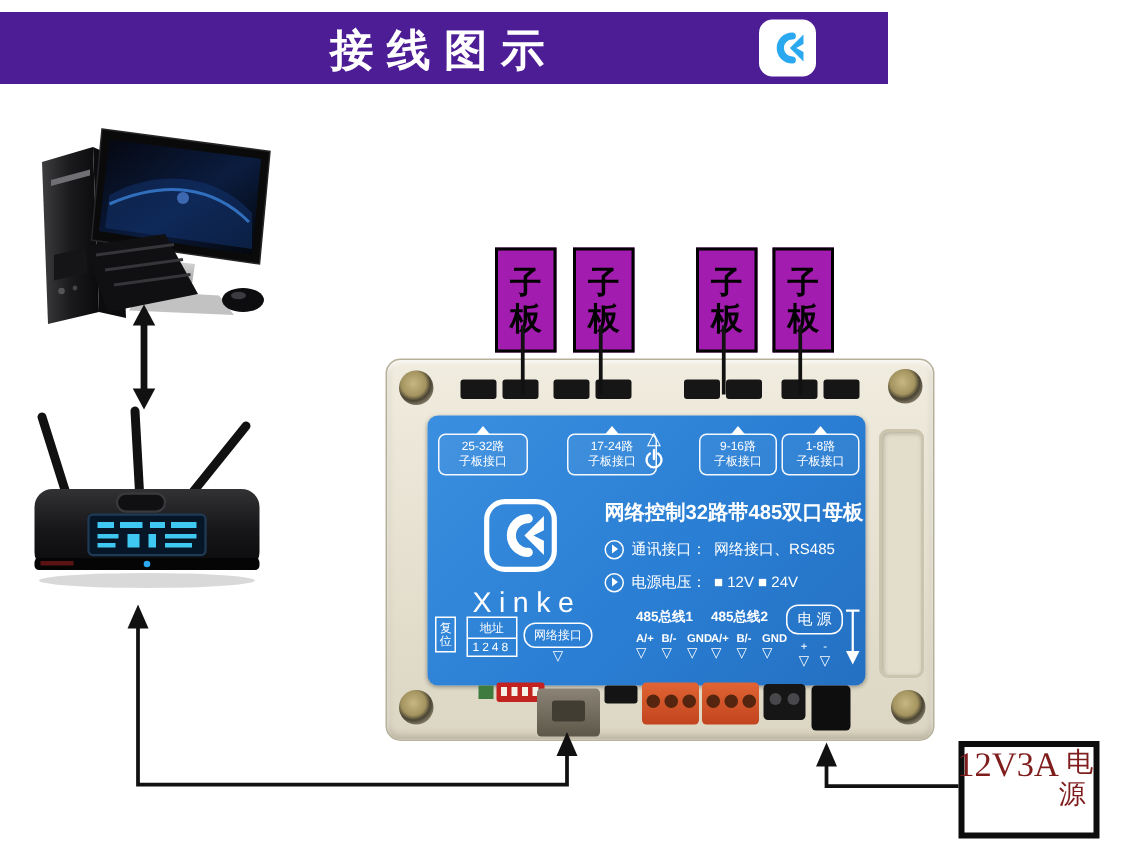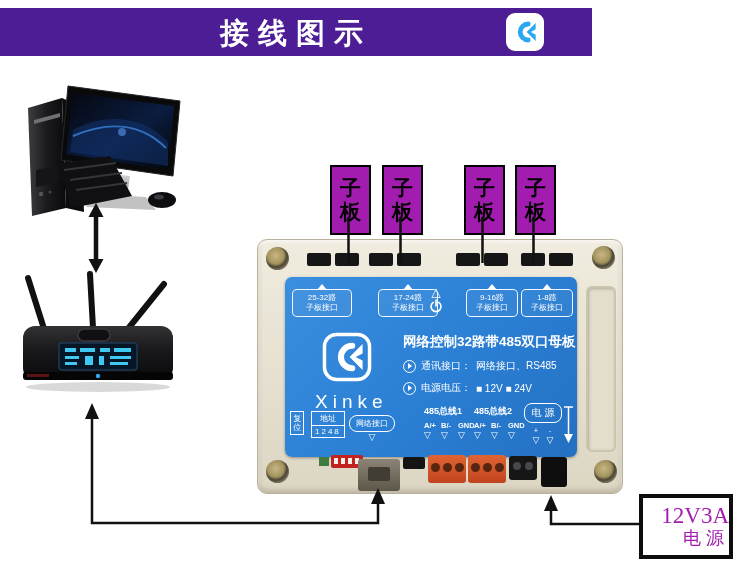--- a/index.html
+++ b/index.html
@@ -67,22 +67,22 @@
   .trirow{display:flex;justify-content:space-between;font-size:9px;line-height:9px;margin-top:1px;}
   .trirow span{width:16px;}
   .pwrgrp{position:absolute;width:38px;text-align:center;}
   .pwrgrp .pinrow span,.pwrgrp .trirow span{width:14px;}
 
   
   .cmp{position:absolute;}
 
   
   .psu{position:absolute;left:639px;top:494px;width:86px;height:57px;background:#fff;border:4px solid #0d0d0d;
-    display:flex;flex-direction:column;align-items:flex-end;justify-content:center;
-    font-family:"Liberation Serif","DejaVu Serif",serif;color:#a21caf;}
+    display:flex;flex-direction:row;align-items:flex-start;justify-content:center;
+    font-family:"Liberation Serif","DejaVu Serif",serif;color:#7f1d1d;}
   .psu .l1{font-size:23px;line-height:24px;}
   .psu .l2{font-size:18px;line-height:21px;letter-spacing:5px;text-indent:5px;}
 
   .overlay{position:absolute;left:0;top:0;pointer-events:none;}
 </style>
 </head>
 <body>
 
 <div id="canvas">
 

